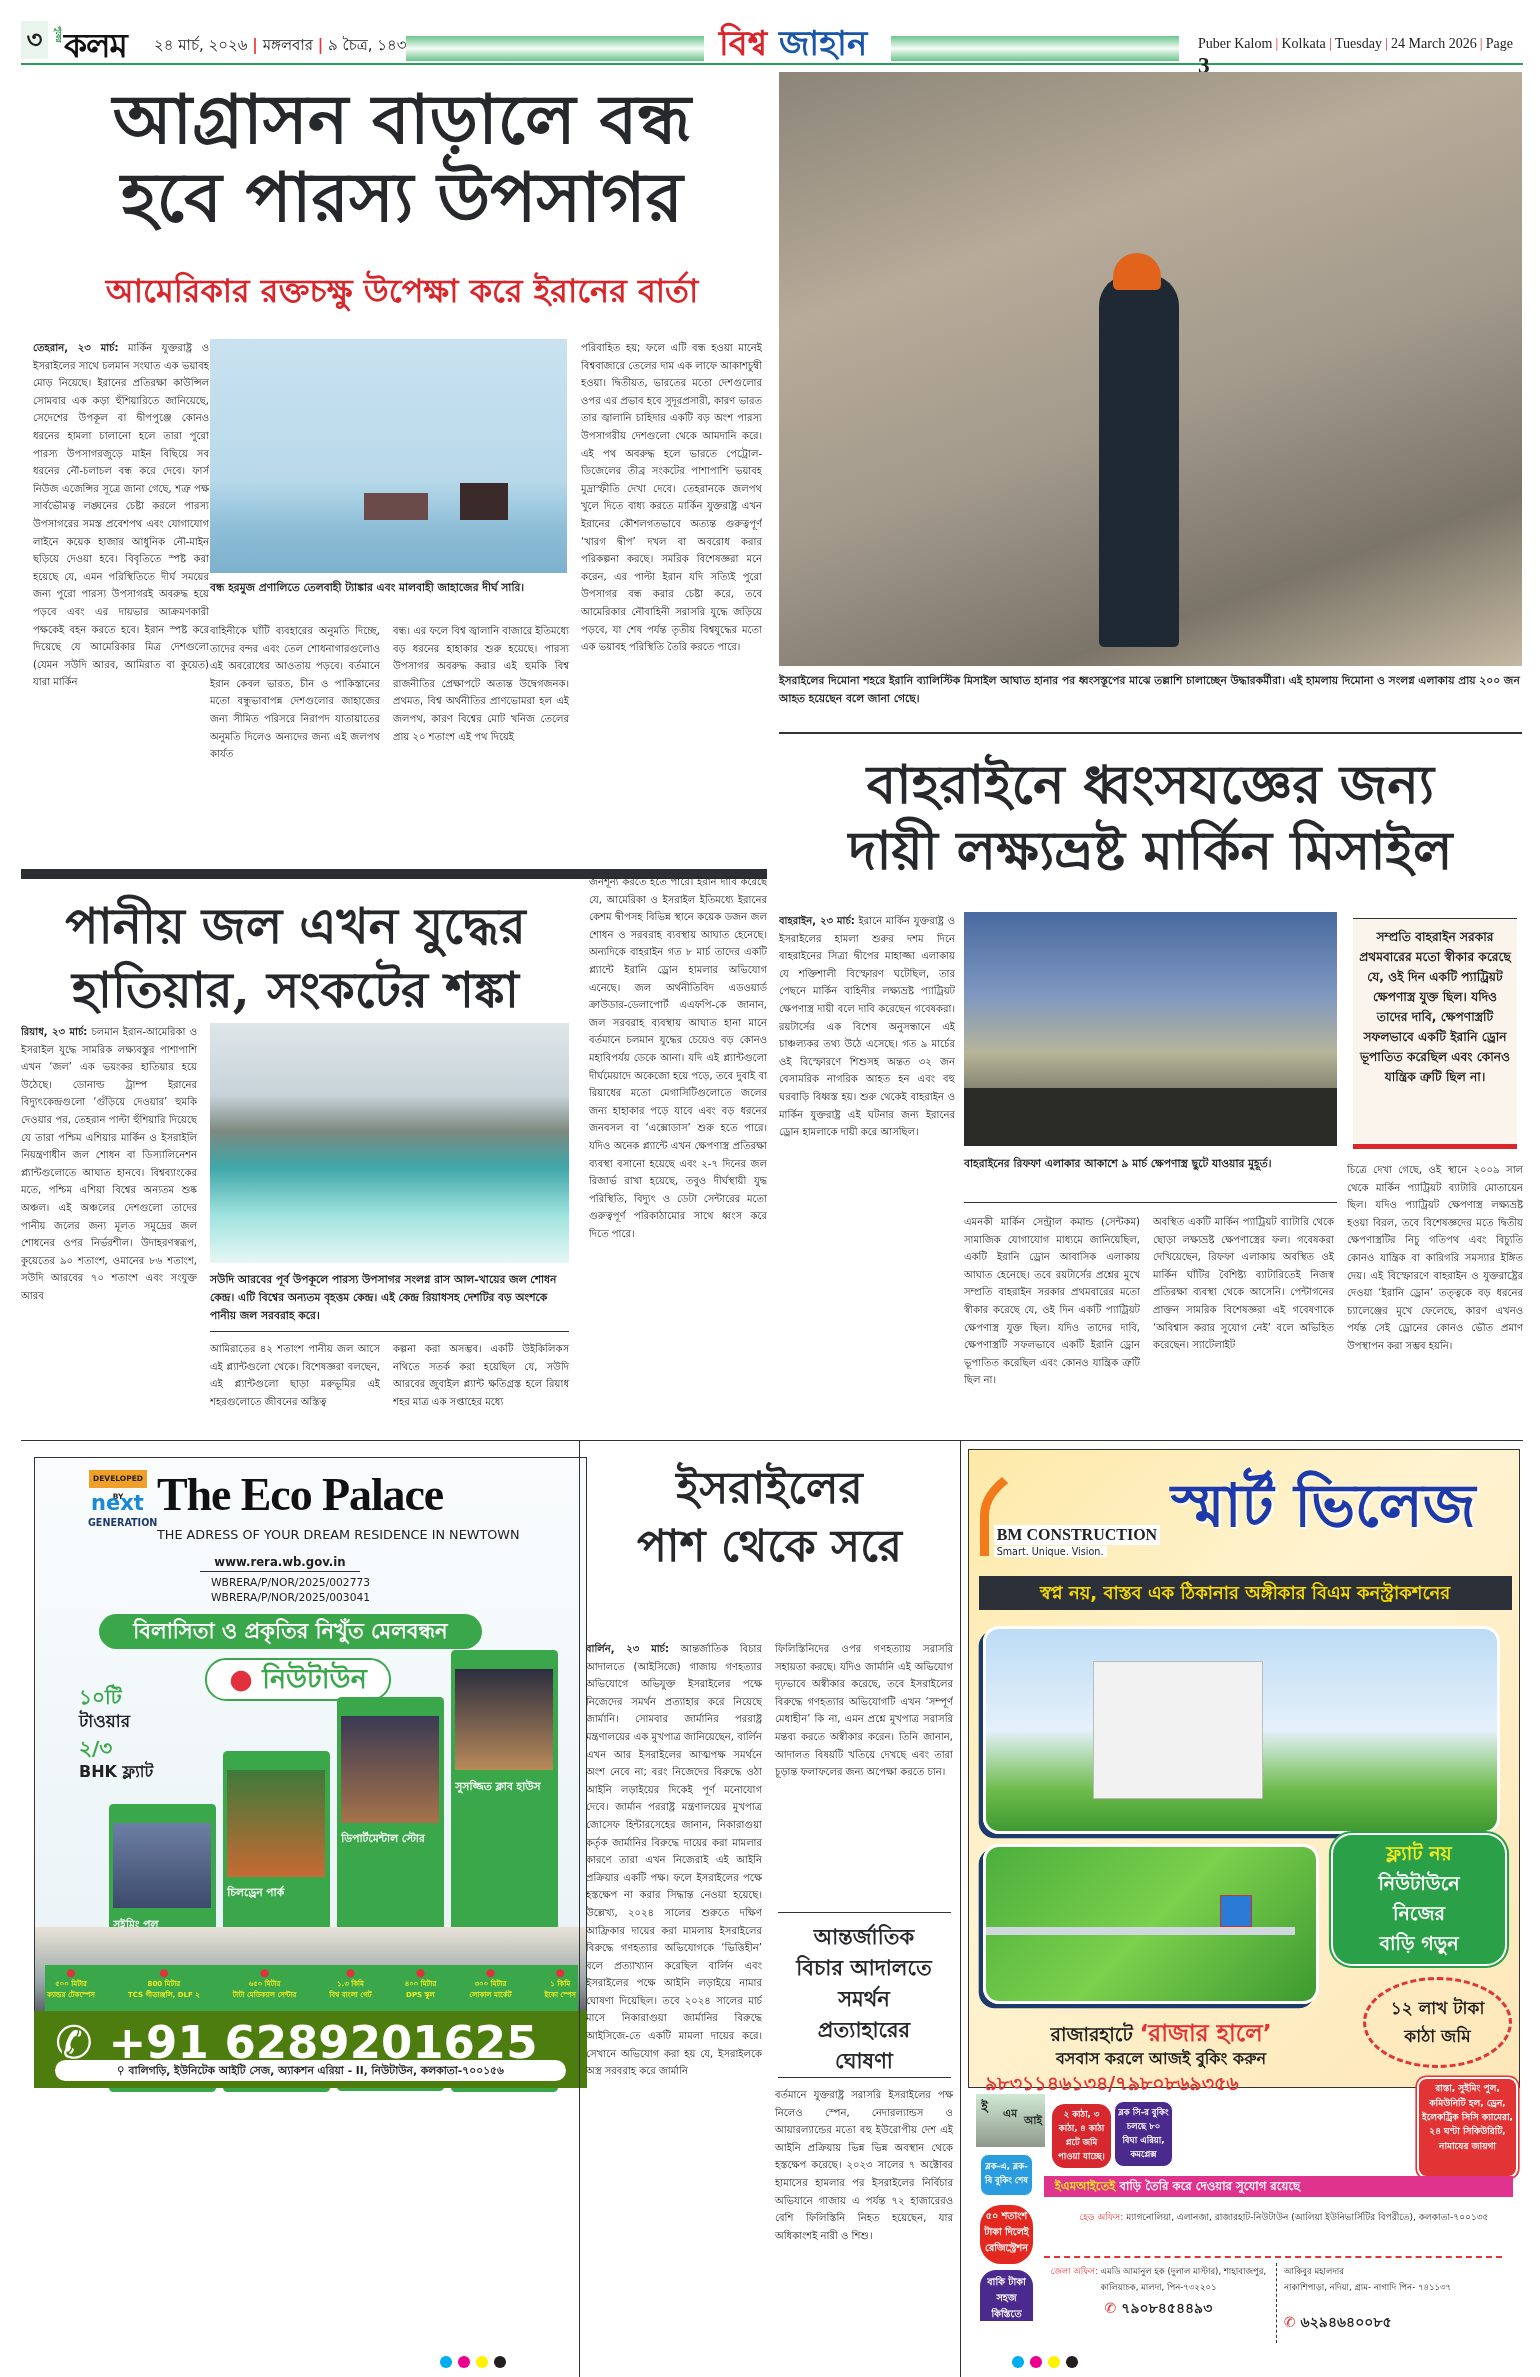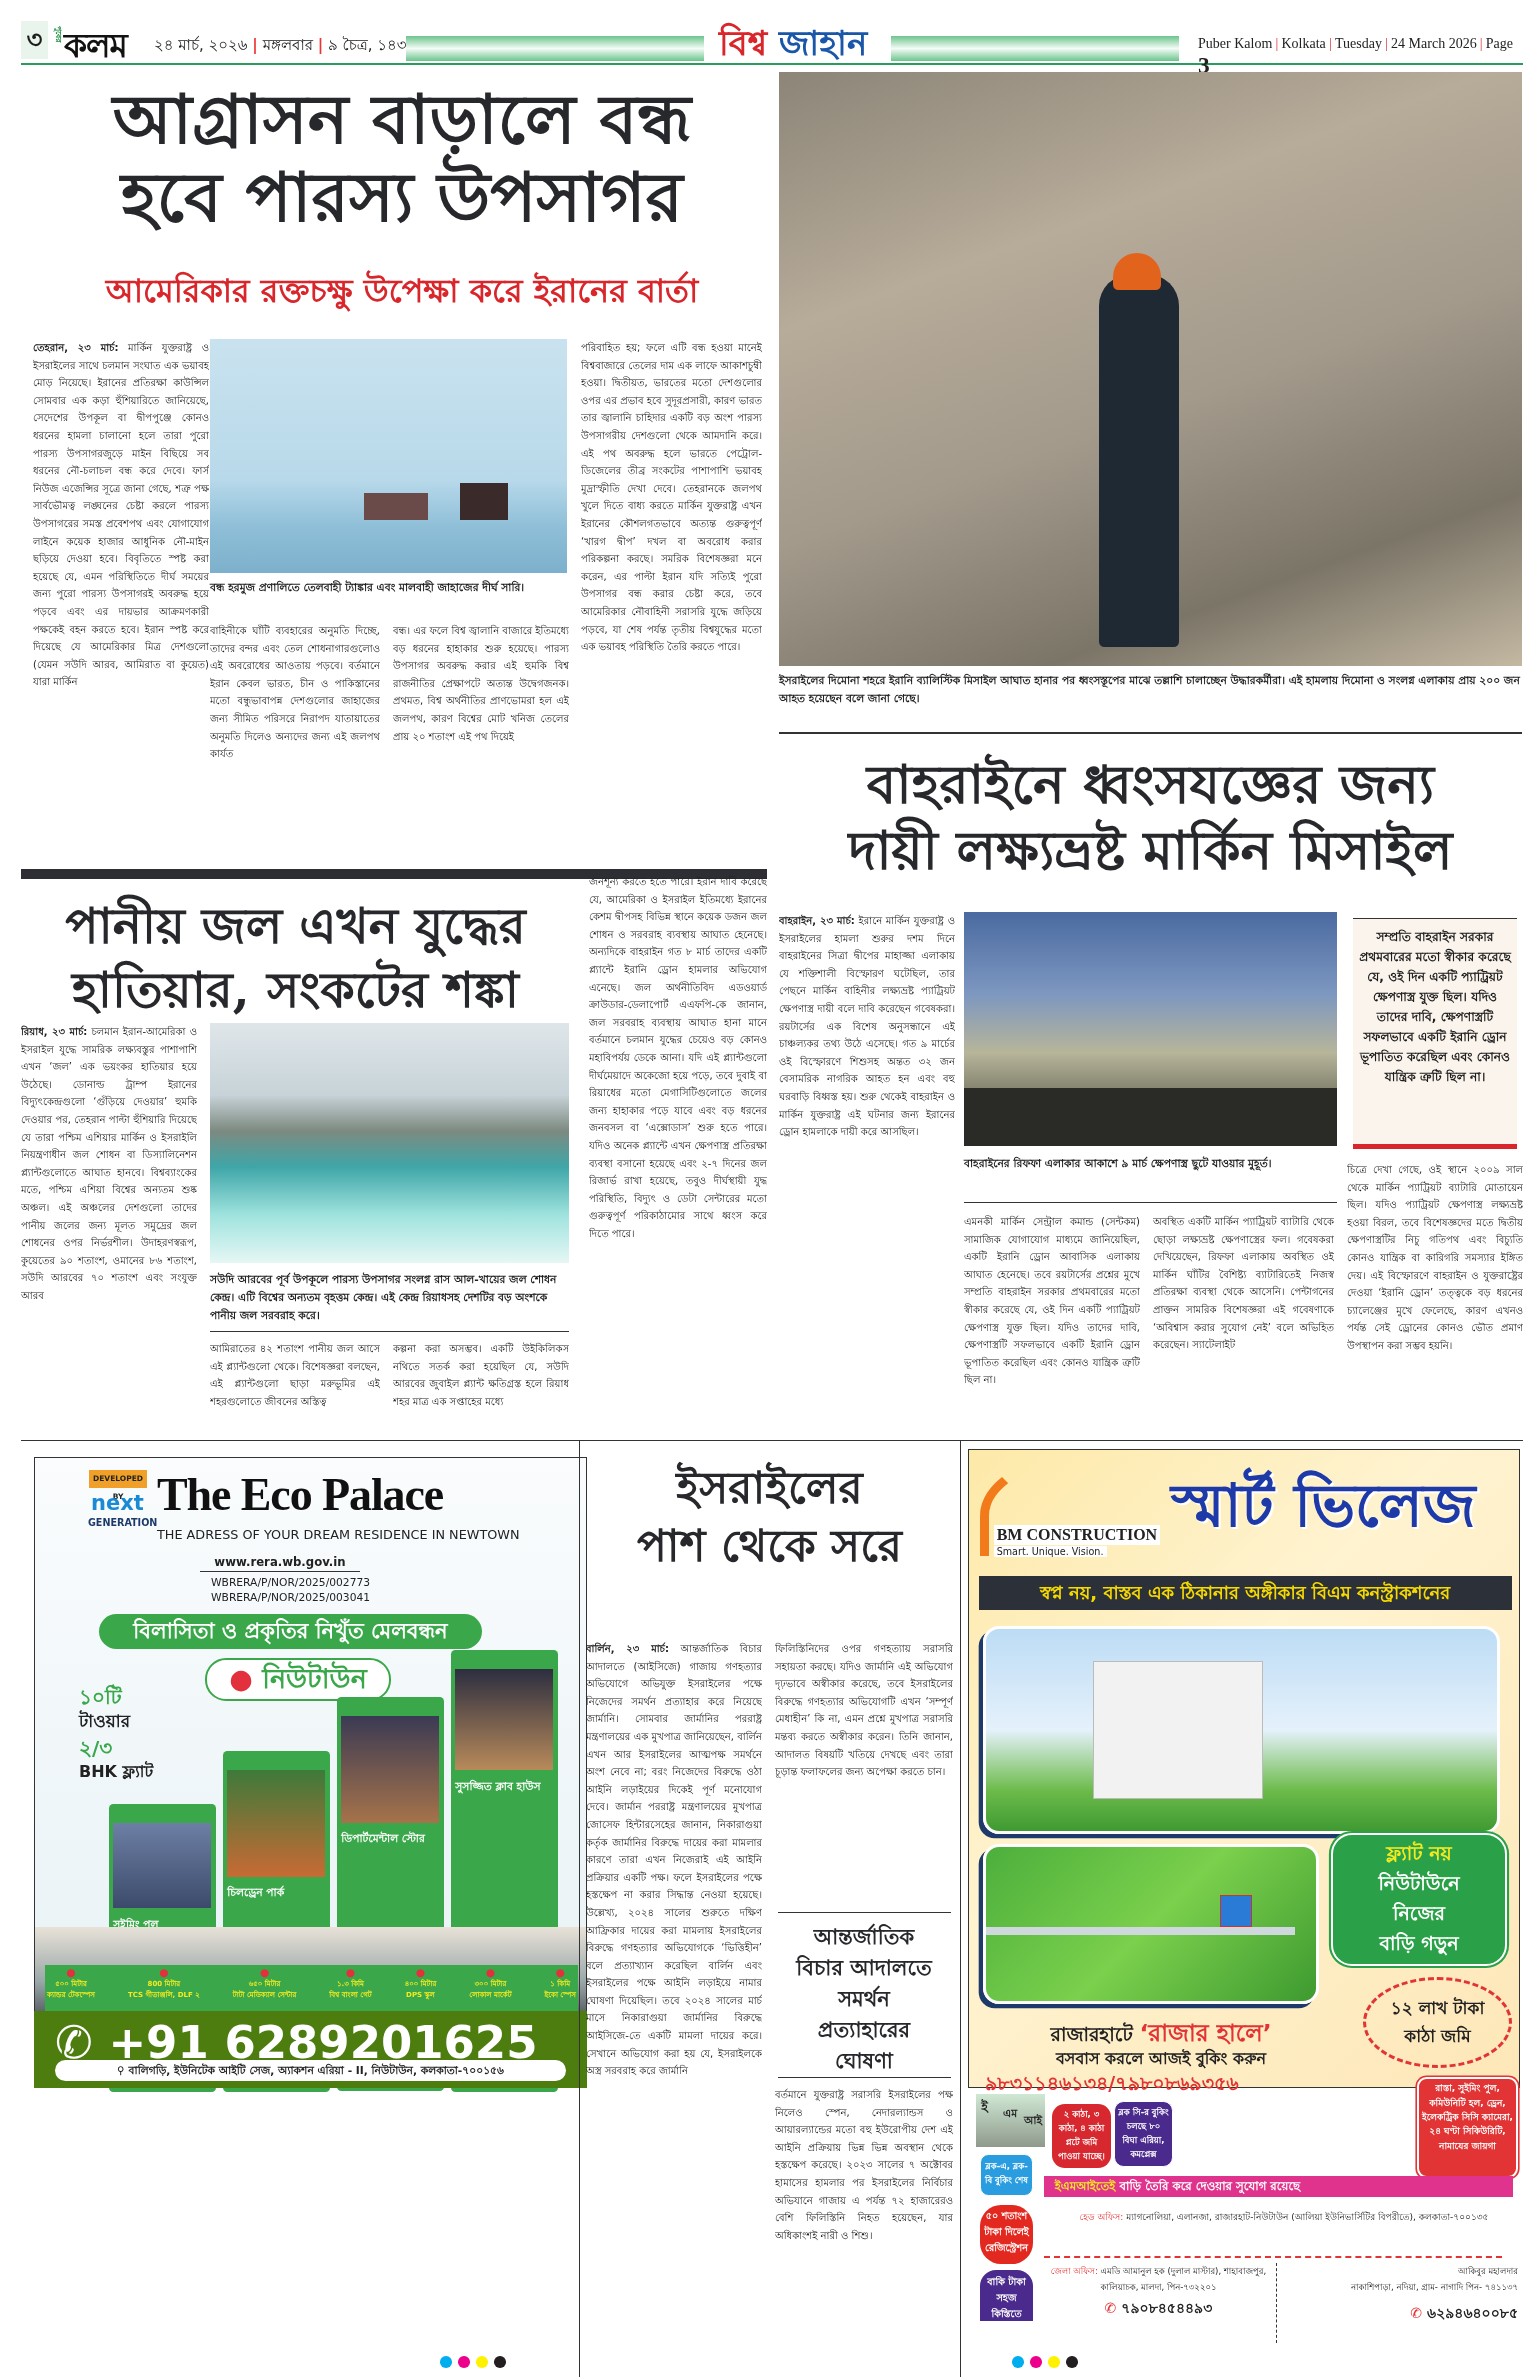--- a/index.html
+++ b/index.html
@@ -276,23 +276,23 @@
   <span style="color:#e23434">হেড অফিস:</span>
   <span>ম্যাগনোলিয়া, এলানজা, রাজারহাট-নিউটাউন (আলিয়া ইউনিভার্সিটির বিপরীতে), কলকাতা-৭০০১৩৫</span>
 </div>
 <div class="abs" style="left:1044px;top:2256px;width:458px;border-top:2.1px dashed #e23434"></div>
 <div class="abs" style="left:1044px;top:2263px;width:229px;font:8.5px 'DejaVu Sans',sans-serif;line-height:16px;text-align:center;color:#222">
   <span style="color:#e23434">জেলা অফিস:</span>
   <span>এমডি আমানুল হক (দুলাল মাস্টার), শাহাবাজপুর, কালিয়াচক, মালদা, পিন-৭৩২২০১</span>
   <div style="font:bold 14px 'DejaVu Sans',sans-serif;margin-top:2.1px"><span style="color:#e23434">✆</span> <span>৭৯০৮৪৫৪৪৯৩</span></div>
 </div>
 <div class="abs" style="left:1276px;top:2263px;width:1.1px;height:80px;border-left:1.6px dashed #333"></div>
-<div class="abs" style="left:1284px;top:2263px;width:234px;font:8.5px 'DejaVu Sans',sans-serif;line-height:16px;text-align:right;color:#222">
+<div class="abs" style="left:1284px;top:2263px;width:234px;font:8.5px 'DejaVu Sans',sans-serif;line-height:16px;text-align:left;color:#222">
   <div>আকিবুর মহালদার</div>
   <div>নাকাশিপাড়া, নদিয়া, গ্রাম- নাগাদি পিন- ৭৪১১৩৭</div>
-  <div style="font:bold 14px 'DejaVu Sans',sans-serif;margin-top:7px"><span style="color:#e23434">✆</span> <span>৬২৯৪৬৪০০৮৫</span></div>
+  <div style="font:bold 14px 'DejaVu Sans',sans-serif;margin-top:16px"><span style="color:#e23434">✆</span> <span>৬২৯৪৬৪০০৮৫</span></div>
 </div>
 
 <div class="abs" style="left:437px;top:2356px" id="dots1"><span class="dot" style="background: rgb(0, 174, 239);"></span><span class="dot" style="background: rgb(236, 0, 140);"></span><span class="dot" style="background: rgb(255, 242, 0);"></span><span class="dot" style="background: rgb(35, 31, 32);"></span></div>
 <div class="abs" style="left:1009px;top:2356px" id="dots2"><span class="dot" style="background: rgb(0, 174, 239);"></span><span class="dot" style="background: rgb(236, 0, 140);"></span><span class="dot" style="background: rgb(255, 242, 0);"></span><span class="dot" style="background: rgb(35, 31, 32);"></span></div>
 
 <div class="abs" style="left: 55px; top: 2060px; width: 511px; height: 21px; background: rgb(255, 255, 255); border-radius: 10.7px; text-align: center; font: bold 10.7px / 21px &quot;DejaVu Sans&quot;, sans-serif; color: rgb(34, 34, 34);">⚲ বালিগড়ি, ইউনিটেক আইটি সেজ, অ্যাকশন এরিয়া - II, নিউটাউন, কলকাতা-৭০০১৫৬</div>
 
 
 </body></html>

